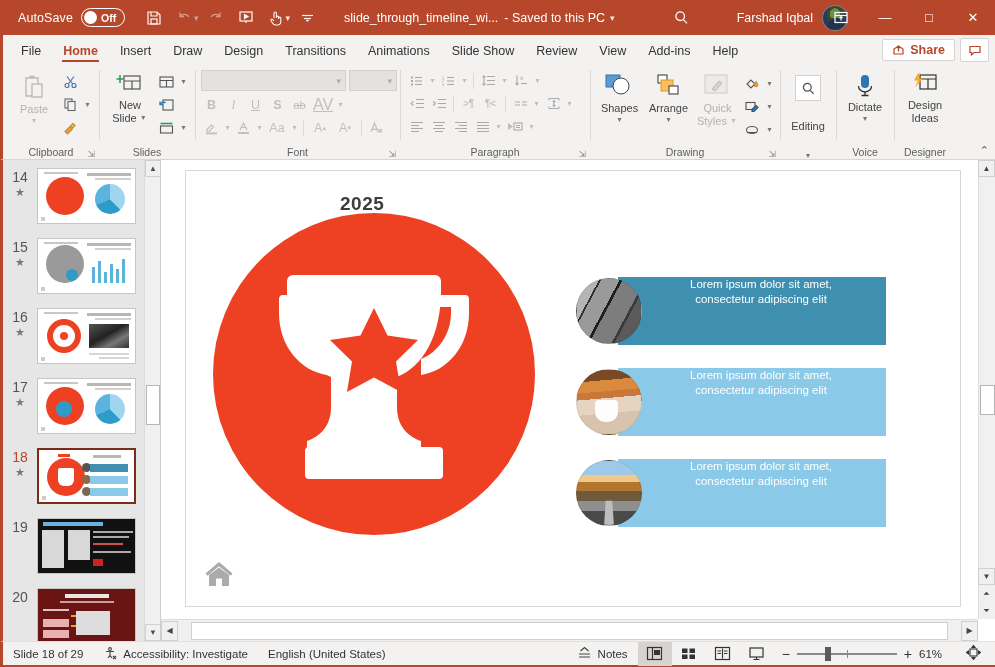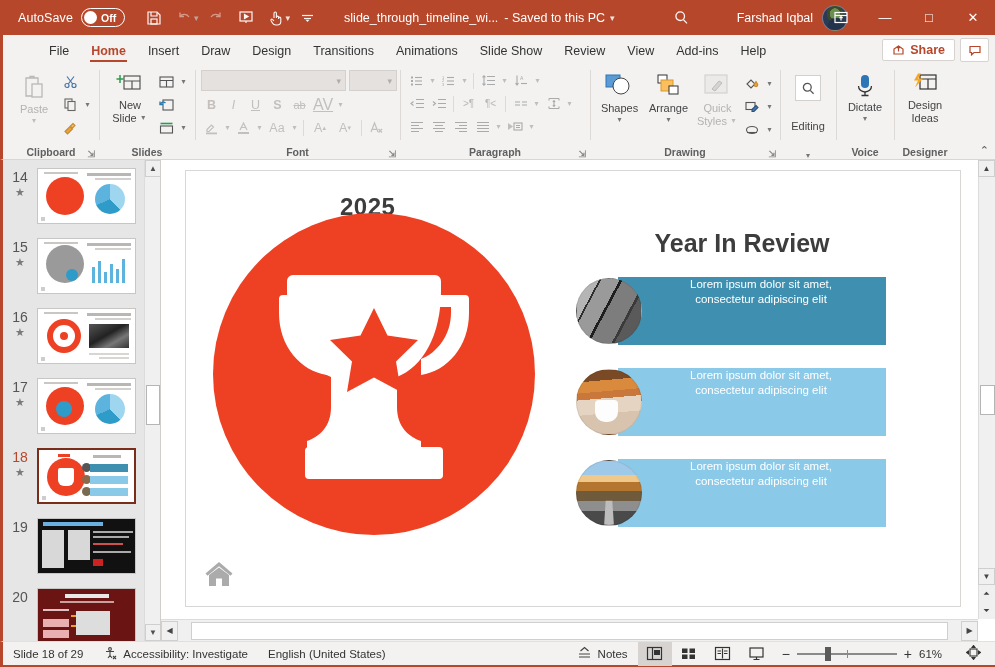--- a/index.html
+++ b/index.html
@@ -46,21 +46,21 @@
   }
   .tb-right { position: absolute; right: 0; top: 0; height: 35px; display: flex; align-items: center; }
   .winbtn {
     width: 44px; height: 35px; display: flex; align-items: center; justify-content: center;
     font-size: 13px; color:#fff;
   }
 
   
   .tabbar {
     height: 29px; background: #F3F2F1; display: flex; align-items: flex-end;
-    position: relative; border-left: 3px solid #B7472A; padding-left: 28px;
+    position: relative; border-left: 3px solid #B7472A;
   }
   .tab {
     font-size: 12.5px; color: #333; padding: 0 11px; height: 27px;
     display: flex; align-items: center; position: relative; white-space: nowrap;
   }
   .tab:first-child { margin-left: 7px; }
   .tab.active { color: #B7472A; font-weight: 600; }
   .tab.active::after {
     content: ""; position: absolute; left: 10px; right: 10px; bottom: 2px;
     height: 2.5px; background: #B7472A;
@@ -81,21 +81,21 @@
     height: 96px; background: #F3F2F1; display: flex; position: relative;
     border-left: 3px solid #B7472A; border-bottom: 1px solid #d8d5d2;
   }
   .rgroup { position: relative; display: flex; flex-direction: column; height: 96px; }
   .rgroup + .rgroup::before {
     content: ""; position: absolute; left: 0; top: 6px; bottom: 20px; width: 1px; background: #ddd9d6;
   }
   .rgroup-body { flex: 1; display: flex; align-items: flex-start; padding: 4px 6px 0; }
   .rgroup-label {
     height: 16px; font-size: 10.5px; color: #606060; text-align: left;
-    display:flex; align-items:center; justify-content:center; position:relative;font-weight:bold;
+    display:flex; align-items:center; justify-content:center; position:relative;
   }
   .dlg-launch { position: absolute; right: 4px; bottom: 1px; font-size: 9px; color:#888; }
 
   .bigbtn {
     width: 50px; display: flex; flex-direction: column; align-items: center;
     font-size: 11px; color: #444; padding-top: 3px; gap: 1px;
   }
   .bigbtn.dim { color: #b5b2b0; }
   .bigbtn .lbl { line-height: 12px; text-align: center; }
   .smallcol { display: flex; flex-direction: column; gap: 2px; padding-top: 3px; }
@@ -180,21 +180,21 @@
     position: absolute; left: 1px; width: 14px; background: #CDCDCD;
   }
 
   
   .canvas-wrap { flex: 1; position: relative; background: #fff; overflow:hidden; }
   .slide {
     position: absolute; left: 24px; top: 10px; width: 776px; height: 437px;
     background: #fff; border: 1px solid #d9d7d5;
   }
   .slide-year {
-    position: absolute; left: 154px; top: 22px; font-size: 24px; font-weight: bold; color: #3d3d3d;
+    position: absolute; left: 154px; top: 22px; font-size: 19px; font-weight: bold; color: #3d3d3d;
     letter-spacing: .5px;
     text-align: right;
   }
   .trophy-circle {
     position: absolute; left: 27px; top: 42px; width: 322px; height: 322px;
     border-radius: 50%; background: #EE4023;
   }
   .trophy-svg { position: absolute; left: 27px; top: 42px; width: 322px; height: 322px; }
   .slide-heading {
     position: absolute; left: 396px; top: 58px; width: 320px; text-align: center;
@@ -920,21 +920,20 @@
       <svg class="trophy-svg" viewBox="0 0 322 322">
         <g fill="#ffffff">
           <path d="M100 62h122a6 6 0 016 6v10c0 44-18 76-44 86v30c0 20 12 30 24 34v24h-114v-24c12-4 24-14 24-34v-30c-26-10-44-42-44-86V68a6 6 0 016-6z"></path>
           <rect x="92" y="234" width="138" height="32" rx="4"></rect>
         </g>
         <path d="M99 82H70a4 4 0 00-4 4v14c0 34 22 58 48 62v-16c-16-6-30-24-30-46V94h15z" fill="#ffffff"></path>
         <path d="M223 82h29a4 4 0 014 4v14c0 34-22 58-48 62v-16c16-6 30-24 30-46V94h-15z" fill="#ffffff"></path>
         <path d="M161 95l13.5 27.5 30.5 4.5-22 21.5 5 30.5-27-14.5-27 14.5 5-30.5-22-21.5 30.5-4.5z" fill="#EE4023"></path>
       </svg>
 
-      <div class="slide-heading">Year In Review</div>
 
       <div class="row-item" style="top:106px;">
         <div class="row-bar" style="background:#3E8FB0;color:#3E8FB0;">
           <span style="color:#fff;">
             <span>Lorem ipsum dolor sit amet,</span><br>
             <span>consectetur adipiscing elit</span>
           </span>
         </div>
         <div class="row-circle pic1"></div>
       </div>

